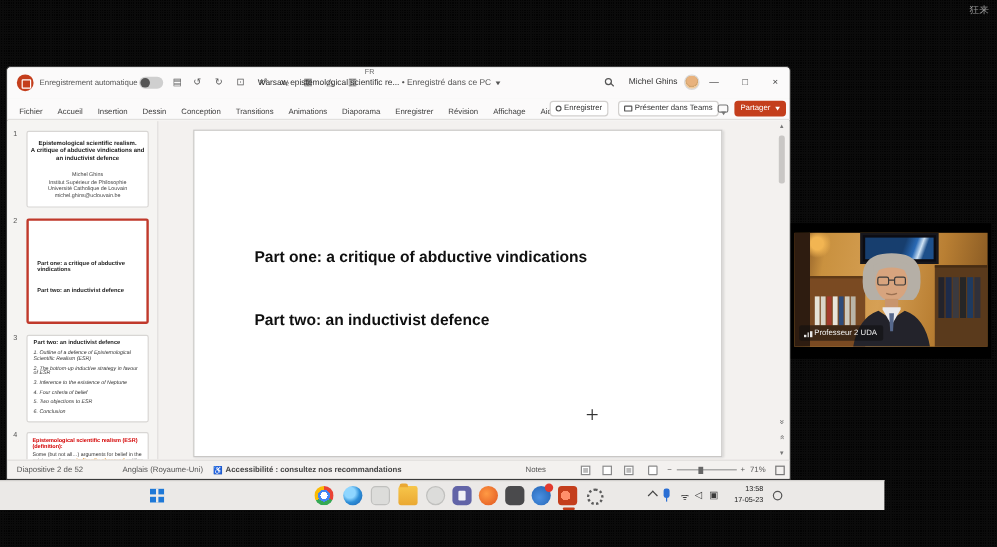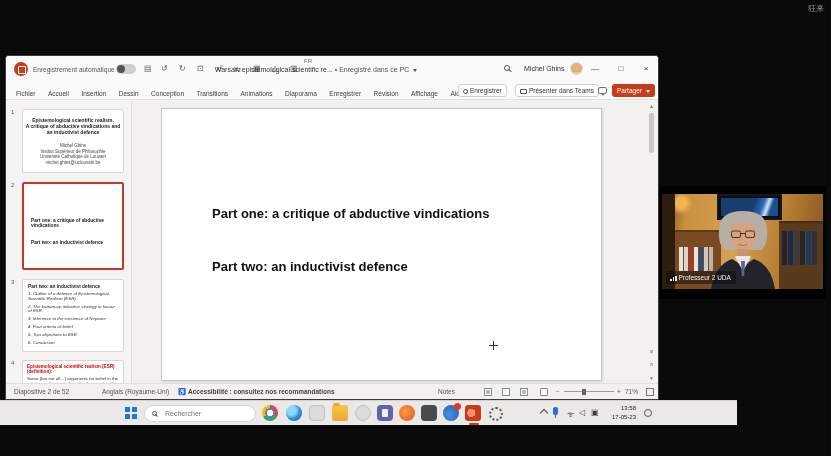--- a/index.html
+++ b/index.html
@@ -258,24 +258,20 @@
           <span class="zknob"></span>
         </span>
       <span class="sitem" style="left:611px">+</span>
       <span class="sitem" style="left:619px">71%</span>
       <span class="fit" style="left:640px"></span>
     </div>
   </div>
 
   <div class="taskbar">
     <span class="start"></span>
-    <span class="tsearch">
-      <span class="lens2"></span>
-      <input placeholder="Rechercher" style="">
-    </span>
     <span class="ti chrome" style="left:262px"></span>
     <span class="ti edge" style="left:286px"></span>
     <span class="ti grayapp" style="left:309px"></span>
     <span class="ti folder" style="left:332px"></span>
     <span class="ti grayapp" style="left:355px;border-radius:50%"></span>
     <span class="ti teams" style="left:377px"></span>
     <span class="ti office" style="left:399px"></span>
     <span class="ti darkapp" style="left:421px"></span>
     <span class="ti blueapp" style="left:443px">
         <span class="badge"></span>

